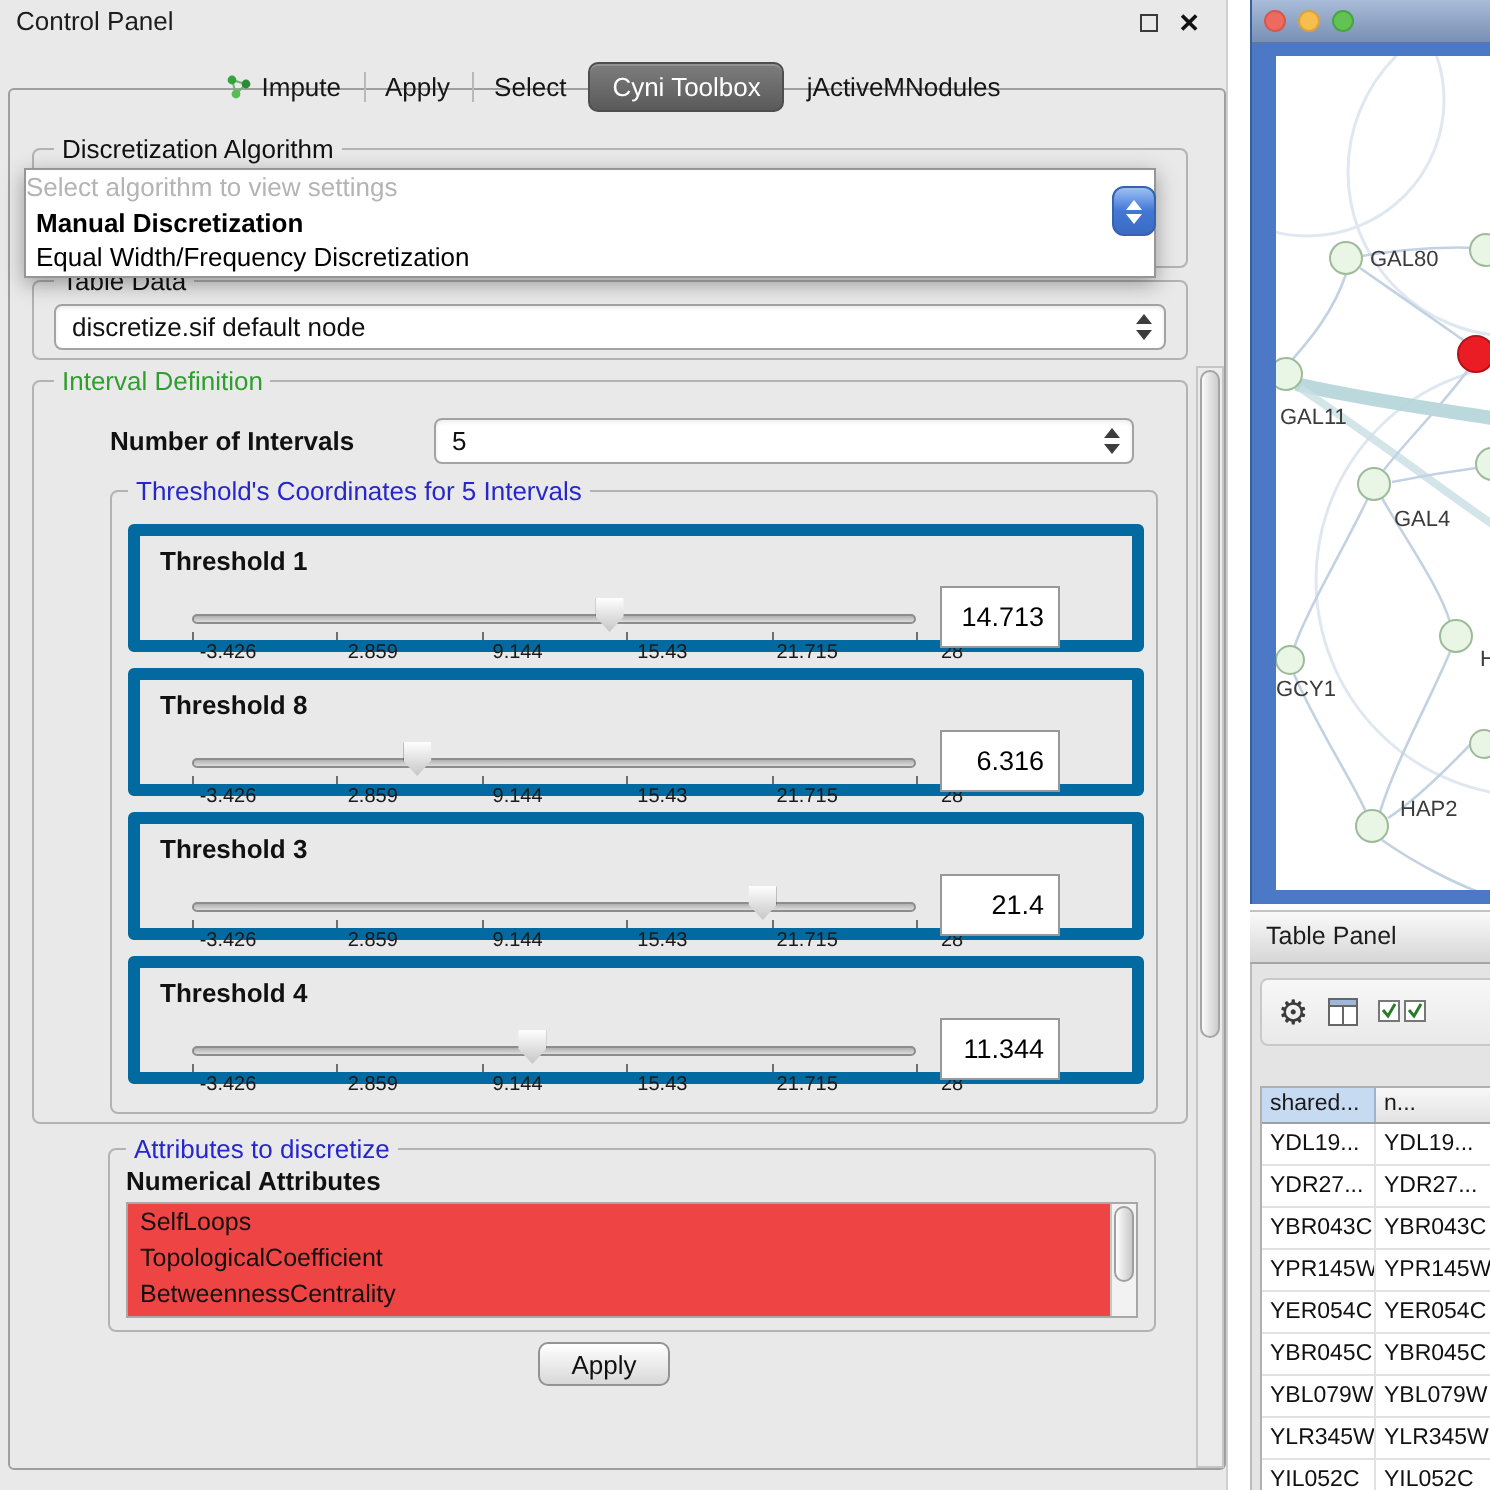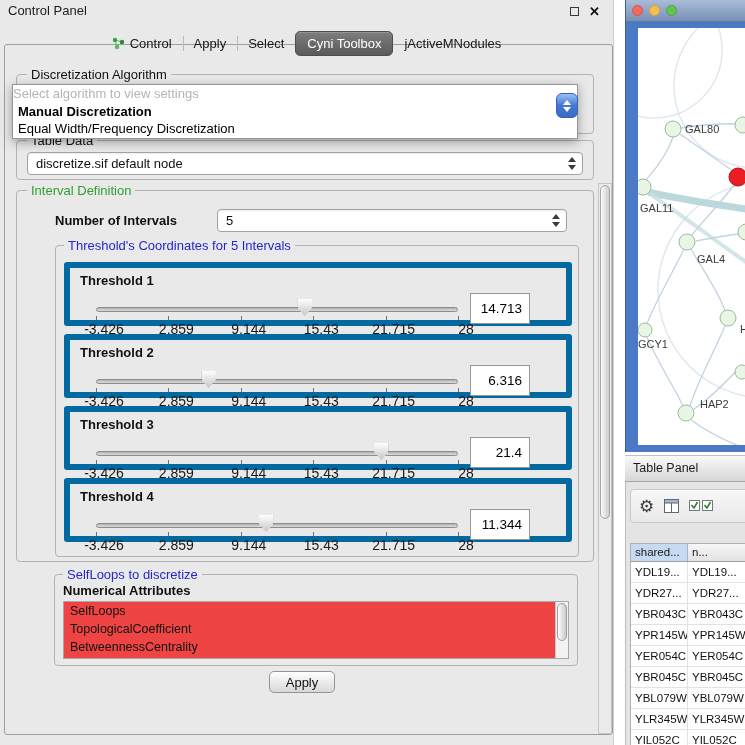--- a/index.html
+++ b/index.html
@@ -42,21 +42,21 @@
 
   .ni-label{position:absolute;left:38px;top:22px;font-weight:bold;font-size:13px;color:#111}
   .ni-combo{left:200px;top:18px;width:350px}
 
   .thr-block{position:absolute;left:8px;width:508px;height:64px;border:6px solid #0369a1;border-radius:3px}
   .thr-label{position:absolute;left:10px;top:5px;font-size:13px;font-weight:bold;color:#111}
   .thr-track{position:absolute;left:26px;top:39px;width:362px;height:5px;background:linear-gradient(#b0b0b0,#dedede);border:1px solid #8d8d8d;border-radius:3px}
   .thr-thumb{position:absolute;top:-9px;width:14px;height:17px;background:linear-gradient(#fefefe,#c6c6c6);clip-path:polygon(0 0,100% 0,100% 55%,50% 100%,0 55%);filter:drop-shadow(0 0 1px rgba(0,0,0,.6))}
   .thr-ticks{position:absolute;left:26px;top:48px;width:362px;height:5px}
   .tick{position:absolute;top:0;width:1px;height:4px;background:#6f6f6f}
-  .thr-ticklabels{position:absolute;left:34px;top:53px;width:362px;height:11px;font-size:14px;color:#1a1a1a}
+  .thr-ticklabels{position:absolute;left:44px;top:53px;width:362px;height:11px;font-size:10px;color:#1a1a1a}
   .tlabel{position:absolute;transform:translateX(-50%);white-space:nowrap}
   .thr-value{position:absolute;left:400px;top:25px;width:60px;height:31px;background:#fff;border:1px solid #989898;font-size:13.5px;line-height:29px;text-align:right;padding-right:7px;color:#000}
 
   .attr-sub{position:absolute;left:8px;top:8px;font-weight:bold;font-size:13px;color:#111}
   .listbox{position:absolute;left:8px;right:8px;top:26px;height:58px;background:#ef4444;border:1px solid #a8a8a8;overflow:hidden}
   .listbox ul{list-style:none;font-size:12.5px;color:#111}
   .listbox li{height:18px;line-height:18px;padding-left:6px;white-space:nowrap}
   .lb-scroll{position:absolute;right:0;top:0;bottom:0;width:13px;background:#f2f2f2;border-left:1px solid #c6c6c6}
   .lb-thumb{position:absolute;left:1px;right:1px;top:1px;height:38px;background:linear-gradient(to right,#fdfdfd,#c9c9c9);border:1px solid #9f9f9f;border-radius:6px}
 
@@ -127,21 +127,21 @@
     <nav class="tab-bar">
         <div class="tab">
           <span style="display: flex;">
             <svg width="13" height="13" viewBox="0 0 13 13">
               <path d="M3 3L10 5L5 10Z" fill="none" stroke="#6fb56f" stroke-width="1"></path>
               <circle cx="3" cy="3" r="2.2" fill="#36a33e"></circle>
               <circle cx="10" cy="5" r="2.2" fill="#2c8c35"></circle>
               <circle cx="5" cy="10" r="2.2" fill="#55bd55"></circle>
             </svg>
           </span>
-          <span>Control</span>
+          <span>Impute</span>
         </div>
         <div class="tab">
           <span>Apply</span>
         </div>
         <div class="tab">
           <span>Select</span>
         </div>
         <div class="tab selected">
           <span>Cyni Toolbox</span>
         </div>
@@ -195,21 +195,21 @@
                 <span class="tlabel" style="left: 0%;">-3.426</span>
                 <span class="tlabel" style="left: 20%;">2.859</span>
                 <span class="tlabel" style="left: 40%;">9.144</span>
                 <span class="tlabel" style="left: 60%;">15.43</span>
                 <span class="tlabel" style="left: 80%;">21.715</span>
                 <span class="tlabel" style="left: 100%;">28</span>
               </div>
     <div class="thr-value">14.713</div>
   </div>
             <div class="thr-block" style="top: 88px;">
-    <div class="thr-label">Threshold 2</div>
+    <div class="thr-label">Threshold 8</div>
     <div class="thr-track">
       <div class="thr-thumb" style="left: calc(31% - 7px);"></div>
     </div>
     <div class="thr-ticks">
                 <span class="tick" style="left: 0%;"></span>
                 <span class="tick" style="left: 20%;"></span>
                 <span class="tick" style="left: 40%;"></span>
                 <span class="tick" style="left: 60%;"></span>
                 <span class="tick" style="left: 80%;"></span>
                 <span class="tick" style="left: 100%;"></span>
@@ -268,21 +268,21 @@
                 <span class="tlabel" style="left: 80%;">21.715</span>
                 <span class="tlabel" style="left: 100%;">28</span>
               </div>
     <div class="thr-value">11.344</div>
   </div>
           </div>
       </div>
     </div>
 
     <div class="group g-attr">
-      <span class="gtitle blue">SelfLoops to discretize</span>
+      <span class="gtitle blue">Attributes to discretize</span>
       <div class="attr-sub">Numerical Attributes</div>
       <div class="listbox">
         <ul id="attrList">
             <li>SelfLoops</li>
             <li>TopologicalCoefficient</li>
             <li>BetweennessCentrality</li>
           </ul>
         <div class="lb-scroll">
             <div class="lb-thumb"></div>
           </div>

